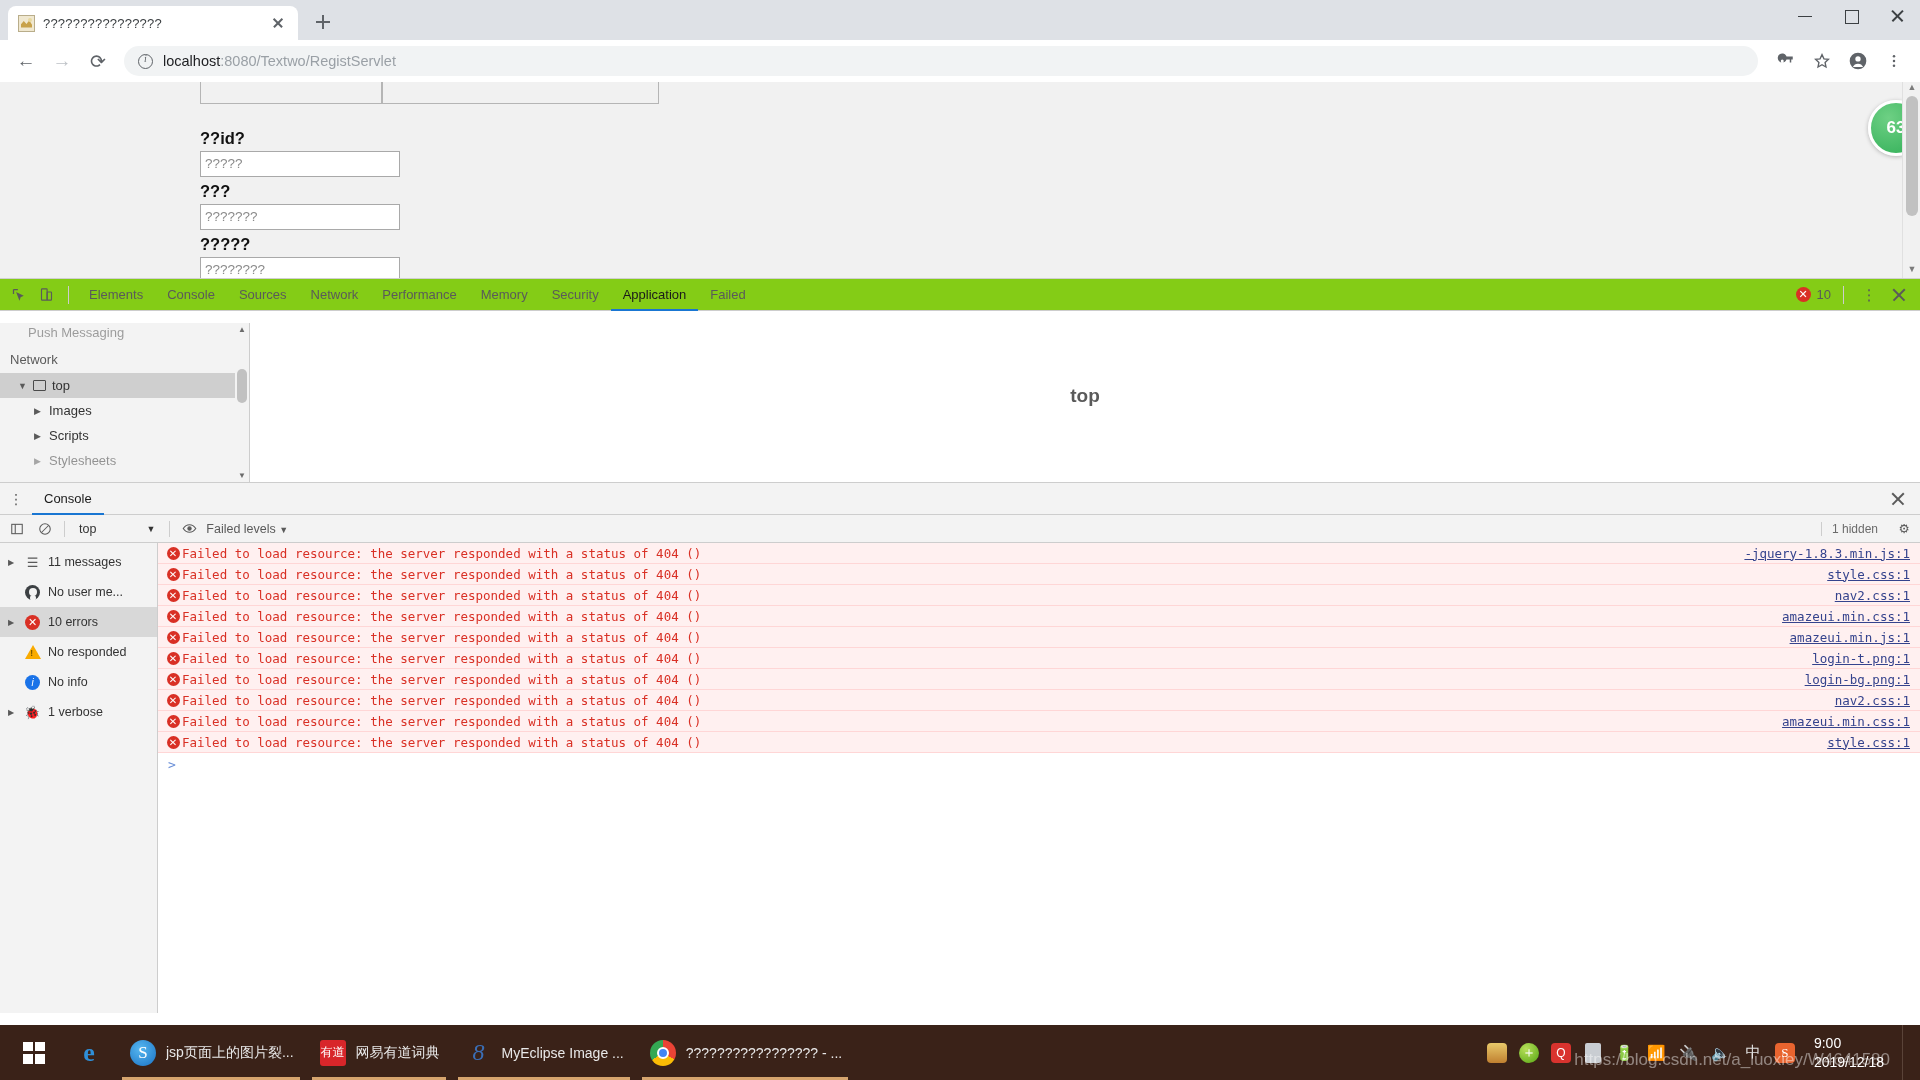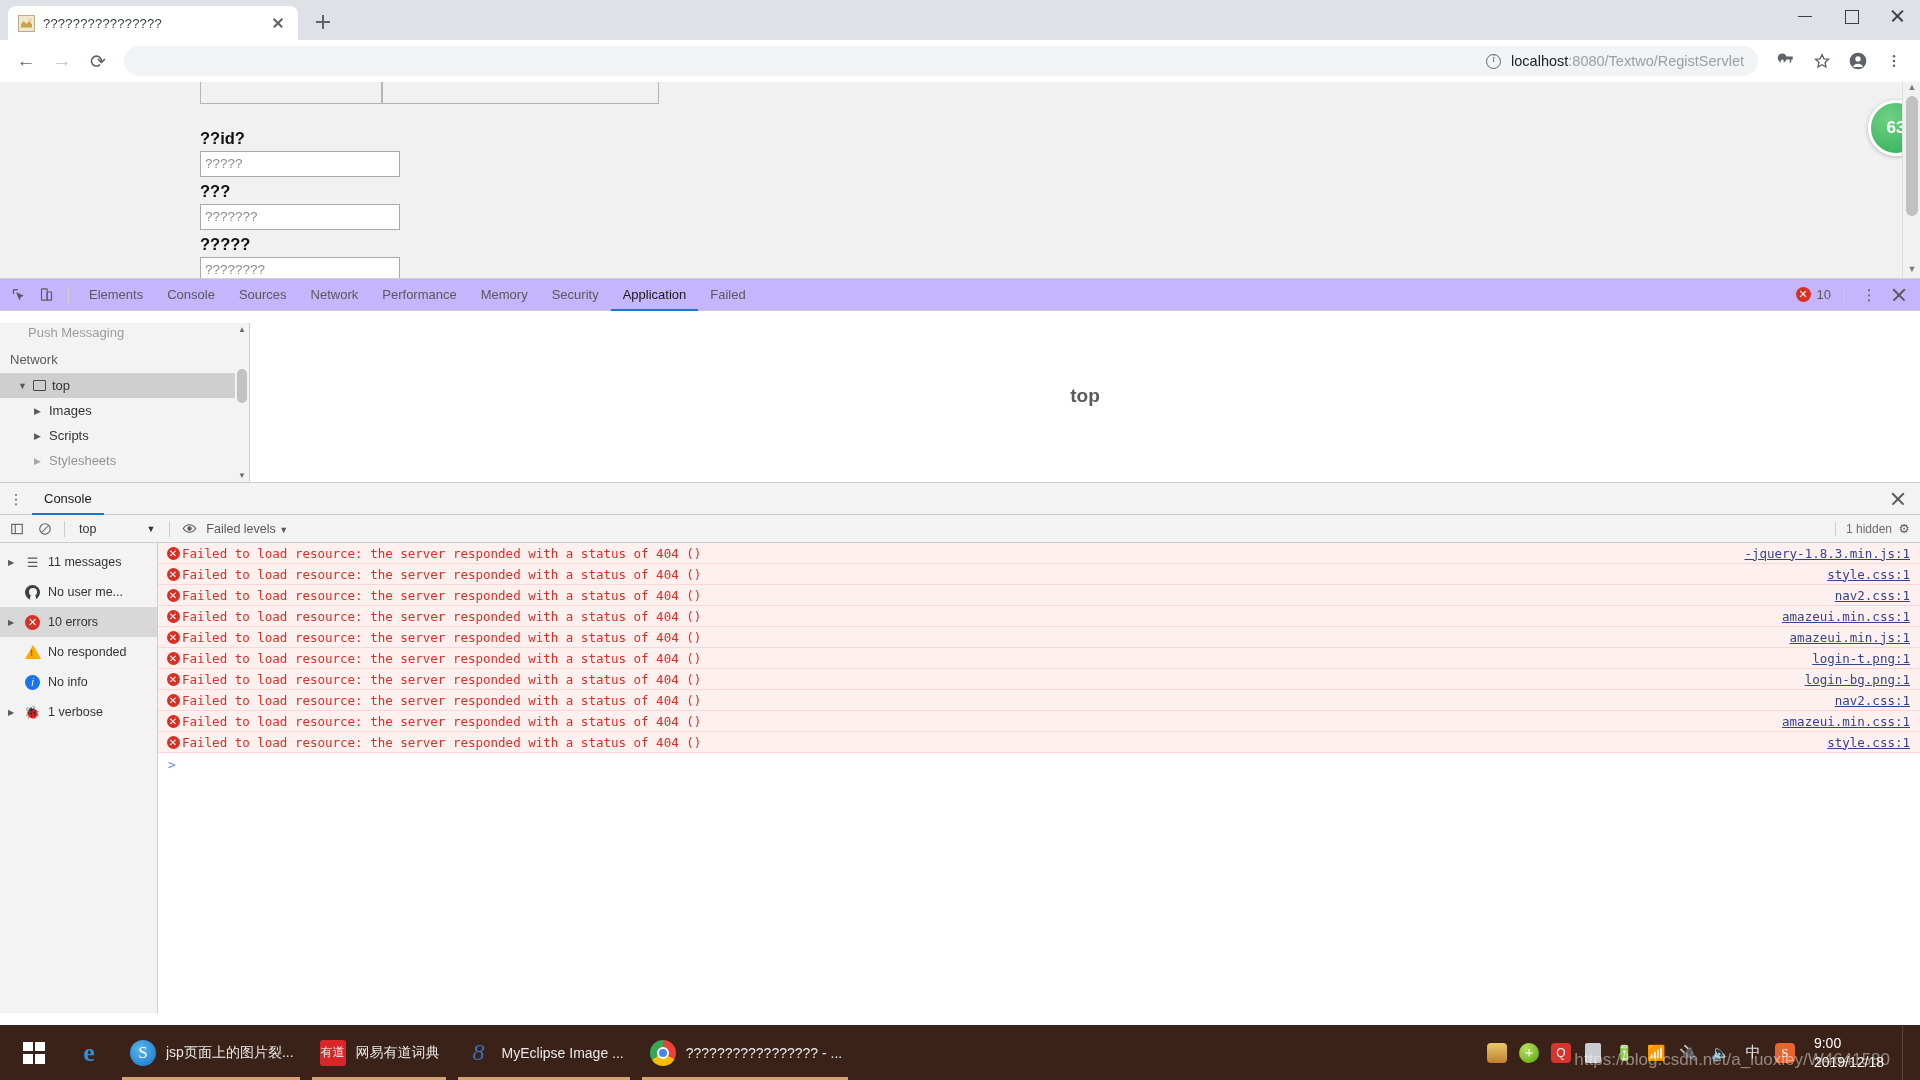--- a/index.html
+++ b/index.html
@@ -85,21 +85,20 @@
   .navbtn {
     width: 32px; height: 32px; position: relative; cursor: pointer;
     display: flex; align-items: center; justify-content: center;
     color: #5f6368; font-size: 19px;
   }
   .navbtn.disabled { color: #bdc1c6; }
   .omnibox {
     flex: 1; height: 30px; background: #f1f3f4; border-radius: 16px;
     display: flex; align-items: center; padding: 0 14px; gap: 10px;
     margin: 0 8px 0 6px;
-    justify-content: flex-end;
   }
   .info-icon {
     width: 15px; height: 15px; border: 1.4px solid #5f6368; border-radius: 50%;
     position: relative; flex: 0 0 15px;
   }
   .info-icon::after {
     content: "i"; position: absolute; left: 0; right: 0; top: -2px;
     text-align: center; font-size: 10px; font-style: italic;
     color: #5f6368; font-family: "Liberation Serif", serif;
   }
@@ -146,21 +145,21 @@
     position: absolute; right: -22px; top: 18px; width: 56px; height: 56px;
     border-radius: 50%; background: radial-gradient(circle at 35% 30%, #6ed084, #2fae56);
     border: 3px solid #ffffff; box-shadow: 0 1px 4px rgba(0,0,0,.25);
     color: #fff; font-size: 17px; display: flex; align-items: center;
     justify-content: center; font-weight: 600;
   }
 
   
   .devtools { background: #ffffff; }
   .dt-tabbar {
-    height: 32px; background: #c4b5fd; border-bottom: 1px solid #cdcdcd;
+    height: 32px; background: #84cc16; border-bottom: 1px solid #cdcdcd;
     display: flex; align-items: center; padding-left: 4px; position: relative;
   }
   .dt-tool {
     width: 28px; height: 28px; position: relative; cursor: pointer;
     display: flex; align-items: center; justify-content: center; color: #5a5a5a;
   }
   .dt-sep { width: 1px; height: 18px; background: #cdcdcd; margin: 0 8px; }
   .dt-tab {
     padding: 0 12px; height: 32px; line-height: 32px; font-size: 13px;
     color: #5a5a5a; cursor: pointer; position: relative;
@@ -242,21 +241,21 @@
   .ct-icon { width: 22px; height: 22px; display: flex; align-items: center; justify-content: center; cursor: pointer; color: #5a5a5a; }
   .ct-sep { width: 1px; height: 16px; background: #cdcdcd; margin: 0 2px; }
   .ctx-select {
     display: flex; align-items: center; gap: 50px; padding: 0 6px; cursor: pointer; color: #333;
   }
   .ct-filter {
     flex: 1; height: 20px; background: #ffffff; border: 1px solid #d6d6d6; margin: 0 4px;
     padding: 0 6px; line-height: 18px; color: #9a9a9a; font-size: 12.5px; max-width: 420px;
   }
   .ct-levels { color: #5a5a5a; cursor: pointer; }
-  .ct-right { margin-left: auto; display: flex; align-items: center; gap: 2px; }
+  .ct-right { margin-left: auto; display: flex; align-items: center; gap: 16px; }
   .ct-hidden { color: #6b6b6b; font-size: 12px; border-left: 1px solid #cdcdcd; padding-left: 10px; }
   .gear { width: 20px; height: 20px; display: flex; align-items: center; justify-content: center; color: #5a5a5a; cursor: pointer; }
 
   .console-body { display: flex; height: 470px; }
   .console-side {
     width: 158px; background: #f3f3f3; border-right: 1px solid #cdcdcd; padding-top: 4px;
     font-size: 12.5px; color: #333;
   }
   .cs-row { display: flex; align-items: center; gap: 7px; height: 30px; padding-left: 8px; cursor: pointer; }
   .cs-row.sel { background: #d8d8d8; }

